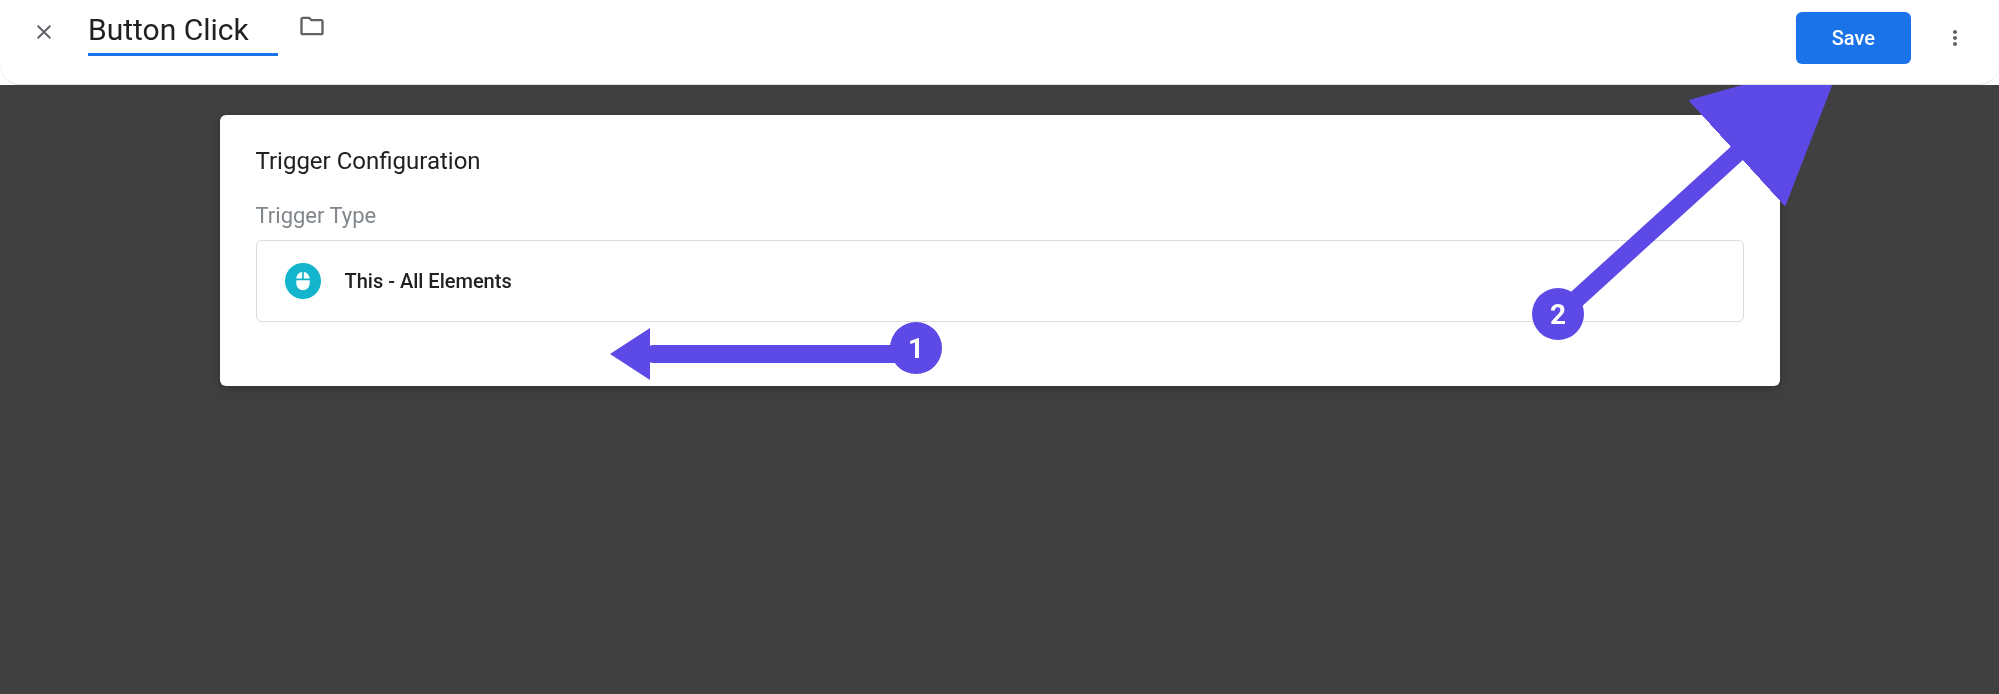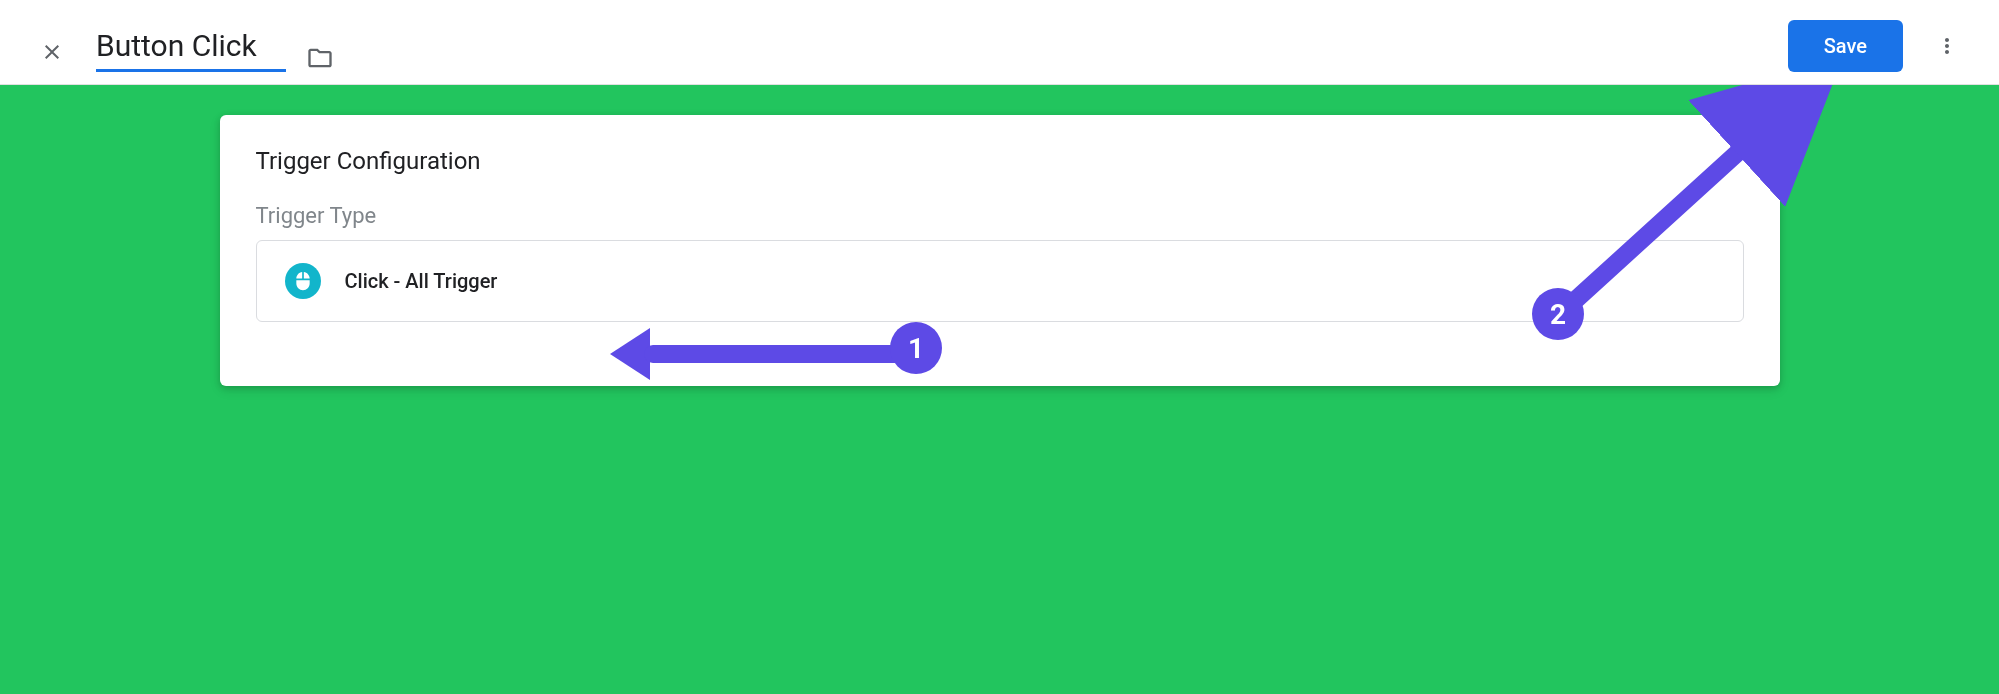--- a/index.html
+++ b/index.html
@@ -10,25 +10,26 @@
     }
     body {
       background: #ffffff;
       width: 1999px;
       height: 694px;
       position: relative;
       overflow: hidden;
     }
     .header {
       display: flex;
-      align-items: flex-end;
-      padding: 12px 32px;
+      align-items: flex-start;
+      padding: 12px 24px;
       height: 85px;
       border-bottom: 1px solid #e0e0e0;
       background: #fff;
+      border-radius: 20px;
     }
     .close-btn {
       background: none;
       border: none;
       cursor: pointer;
       padding: 8px;
       margin-right: 24px;
       display: flex;
       align-items: center;
       justify-content: center;
@@ -83,21 +84,21 @@
       display: flex;
       align-items: center;
       justify-content: center;
     }
     .more-btn svg {
       width: 24px;
       height: 24px;
       fill: #5f6368;
     }
     .content-area {
-      background: #22c55e;
+      background: #404040;
       padding: 30px 12px;
       height: calc(100% - 85px);
       display: flex;
       justify-content: center;
       align-items: flex-start;
     }
     .card {
       background: #fff;
       width: 1560px;
       border-radius: 6px;
@@ -261,21 +262,21 @@
           <path d="M3 17.25V21h3.75L17.81 9.94l-3.75-3.75L3 17.25zM20.71 7.04a1 1 0 0 0 0-1.41l-2.34-2.34a1 1 0 0 0-1.41 0l-1.83 1.83 3.75 3.75 1.83-1.83z"></path>
         </svg>
     </button>
     <div class="field-label">Trigger Type</div>
     <div class="trigger-type-box">
       <div class="trigger-icon">
         <svg viewBox="0 0 24 24">
             <path d="M13 1.07V9h7c0-4.08-3.05-7.44-7-7.93zM4 15c0 4.42 3.58 8 8 8s8-3.58 8-8v-4H4v4zm7-13.93C7.05 1.56 4 4.92 4 9h7V1.07z"></path>
           </svg>
       </div>
-      <div class="trigger-type-label">Click - All Trigger</div>
+      <div class="trigger-type-label">This - All Elements</div>
     </div>
   </div>
 </div>
 
 <div class="annotation arrow-1">
   <div class="head"></div>
   <div class="shaft"></div>
 </div>
 <div class="annotation badge badge-1">1</div>
 

